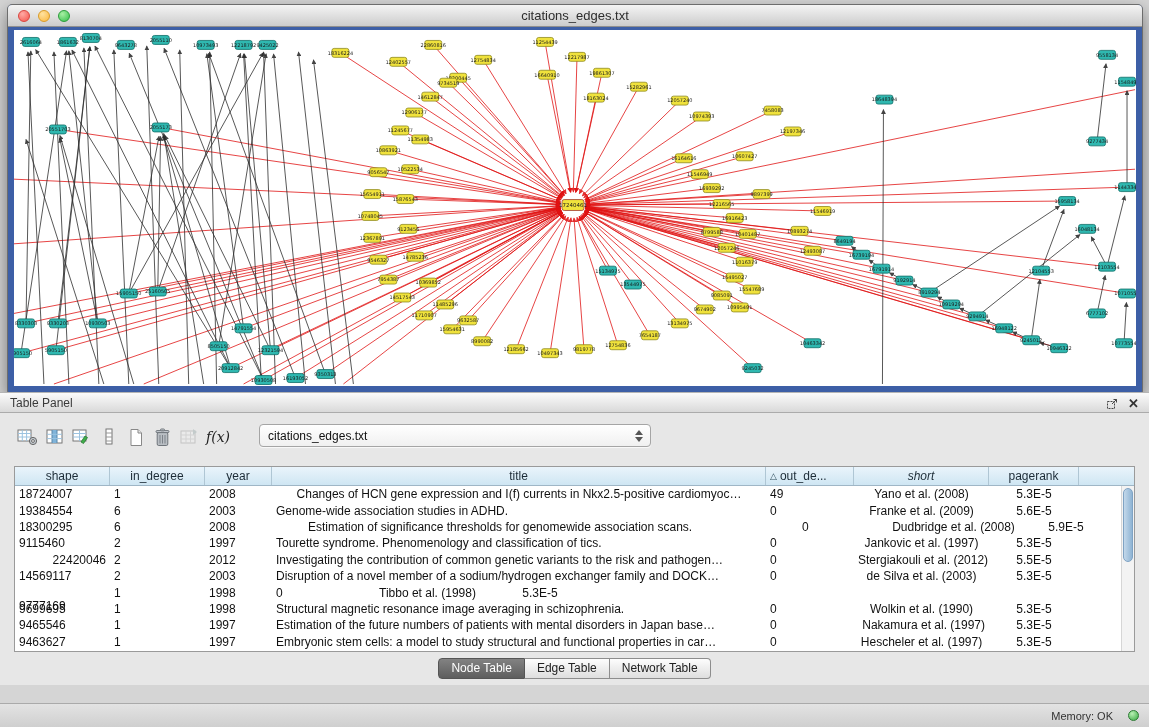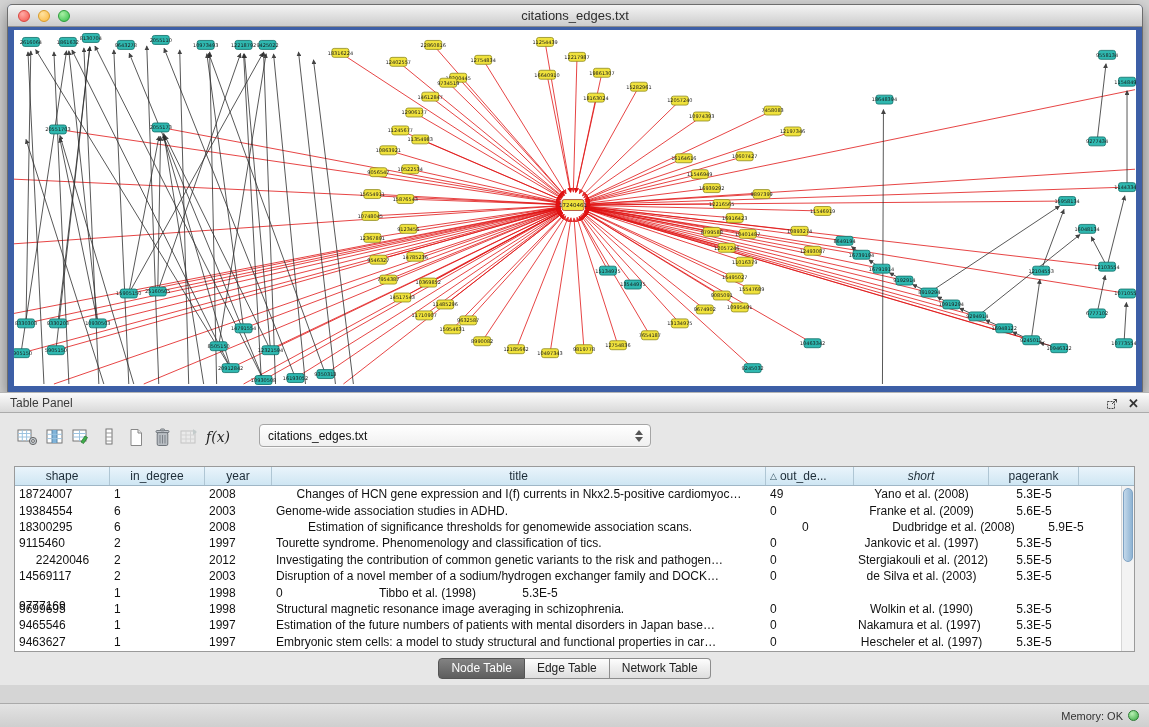--- a/index.html
+++ b/index.html
@@ -71,21 +71,21 @@
   .tab{font-size:12px;color:#222;padding:2px 12px 3px;background:linear-gradient(#fdfdfd,#dedede);
     border:1px solid #8d8d8d}
   .tab + .tab{border-left:none}
   .tab:first-child{border-radius:4px 0 0 4px}
   .tab:last-child{border-radius:0 4px 4px 0}
   .tab.active{background:linear-gradient(#828282,#5e5e5e);color:#fff;border-color:#555}
 
   
   .statusbar{position:absolute;left:0;top:703px;width:1149px;height:24px;
     background:linear-gradient(#e3e3e3,#cfcfcf);border-top:1px solid #aaa;
-    display:flex;align-items:center;justify-content:flex-end;padding-right:10px;gap:5px}
+    display:flex;align-items:center;justify-content:flex-end;padding-right:10px;gap:15px}
   .statusbar .mem{font-size:11px;color:#333}
   .led{width:11px;height:11px;border-radius:50%;border:1px solid #2c7a33;
     background:radial-gradient(circle at 35% 30%,#b9f0b4,#37a93f)}
 </style>
 </head>
 <body>
 
 <div class="window">
   <div class="titlebar">
     <div class="lights">
@@ -881,21 +881,21 @@
           <div class="tr">
             <div class="td" style="width: 95px; text-align: left;">9115460</div>
             <div class="td" style="width: 95px; text-align: left;">2</div>
             <div class="td" style="width: 67px; text-align: left;">1997</div>
             <div class="td" style="width: 494px; text-align: left;">Tourette syndrome. Phenomenology and classification of tics.</div>
             <div class="td" style="width: 88px; text-align: left;">0</div>
             <div class="td" style="width: 135px; text-align: center;">Jankovic et al. (1997)</div>
             <div class="td" style="width: 90px; text-align: center;">5.3E-5</div>
           </div>
           <div class="tr">
-            <div class="td" style="width: 95px; text-align: center;">22420046</div>
+            <div class="td" style="width: 95px; text-align: right;">22420046</div>
             <div class="td" style="width: 95px; text-align: left;">2</div>
             <div class="td" style="width: 67px; text-align: left;">2012</div>
             <div class="td" style="width: 494px; text-align: left;">Investigating the contribution of common genetic variants to the risk and pathogen…</div>
             <div class="td" style="width: 88px; text-align: left;">0</div>
             <div class="td" style="width: 135px; text-align: center;">Stergiakouli et al. (2012)</div>
             <div class="td" style="width: 90px; text-align: center;">5.5E-5</div>
           </div>
           <div class="tr">
             <div class="td" style="width: 95px; text-align: left;">14569117</div>
             <div class="td" style="width: 95px; text-align: left;">2</div>
@@ -921,21 +921,21 @@
             <div class="td" style="width: 88px; text-align: left;">0</div>
             <div class="td" style="width: 135px; text-align: center;">Wolkin et al. (1990)</div>
             <div class="td" style="width: 90px; text-align: center;">5.3E-5</div>
           </div>
           <div class="tr">
             <div class="td" style="width: 95px; text-align: left;">9465546</div>
             <div class="td" style="width: 95px; text-align: left;">1</div>
             <div class="td" style="width: 67px; text-align: left;">1997</div>
             <div class="td" style="width: 494px; text-align: left;">Estimation of the future numbers of patients with mental disorders in Japan base…</div>
             <div class="td" style="width: 88px; text-align: left;">0</div>
-            <div class="td" style="width: 135px; text-align: left;">Nakamura et al. (1997)</div>
+            <div class="td" style="width: 135px; text-align: right;">Nakamura et al. (1997)</div>
             <div class="td" style="width: 90px; text-align: center;">5.3E-5</div>
           </div>
           <div class="tr">
             <div class="td" style="width: 95px; text-align: left;">9463627</div>
             <div class="td" style="width: 95px; text-align: left;">1</div>
             <div class="td" style="width: 67px; text-align: left;">1997</div>
             <div class="td" style="width: 494px; text-align: left;">Embryonic stem cells: a model to study structural and functional properties in car…</div>
             <div class="td" style="width: 88px; text-align: left;">0</div>
             <div class="td" style="width: 135px; text-align: center;">Hescheler et al. (1997)</div>
             <div class="td" style="width: 90px; text-align: center;">5.3E-5</div>

